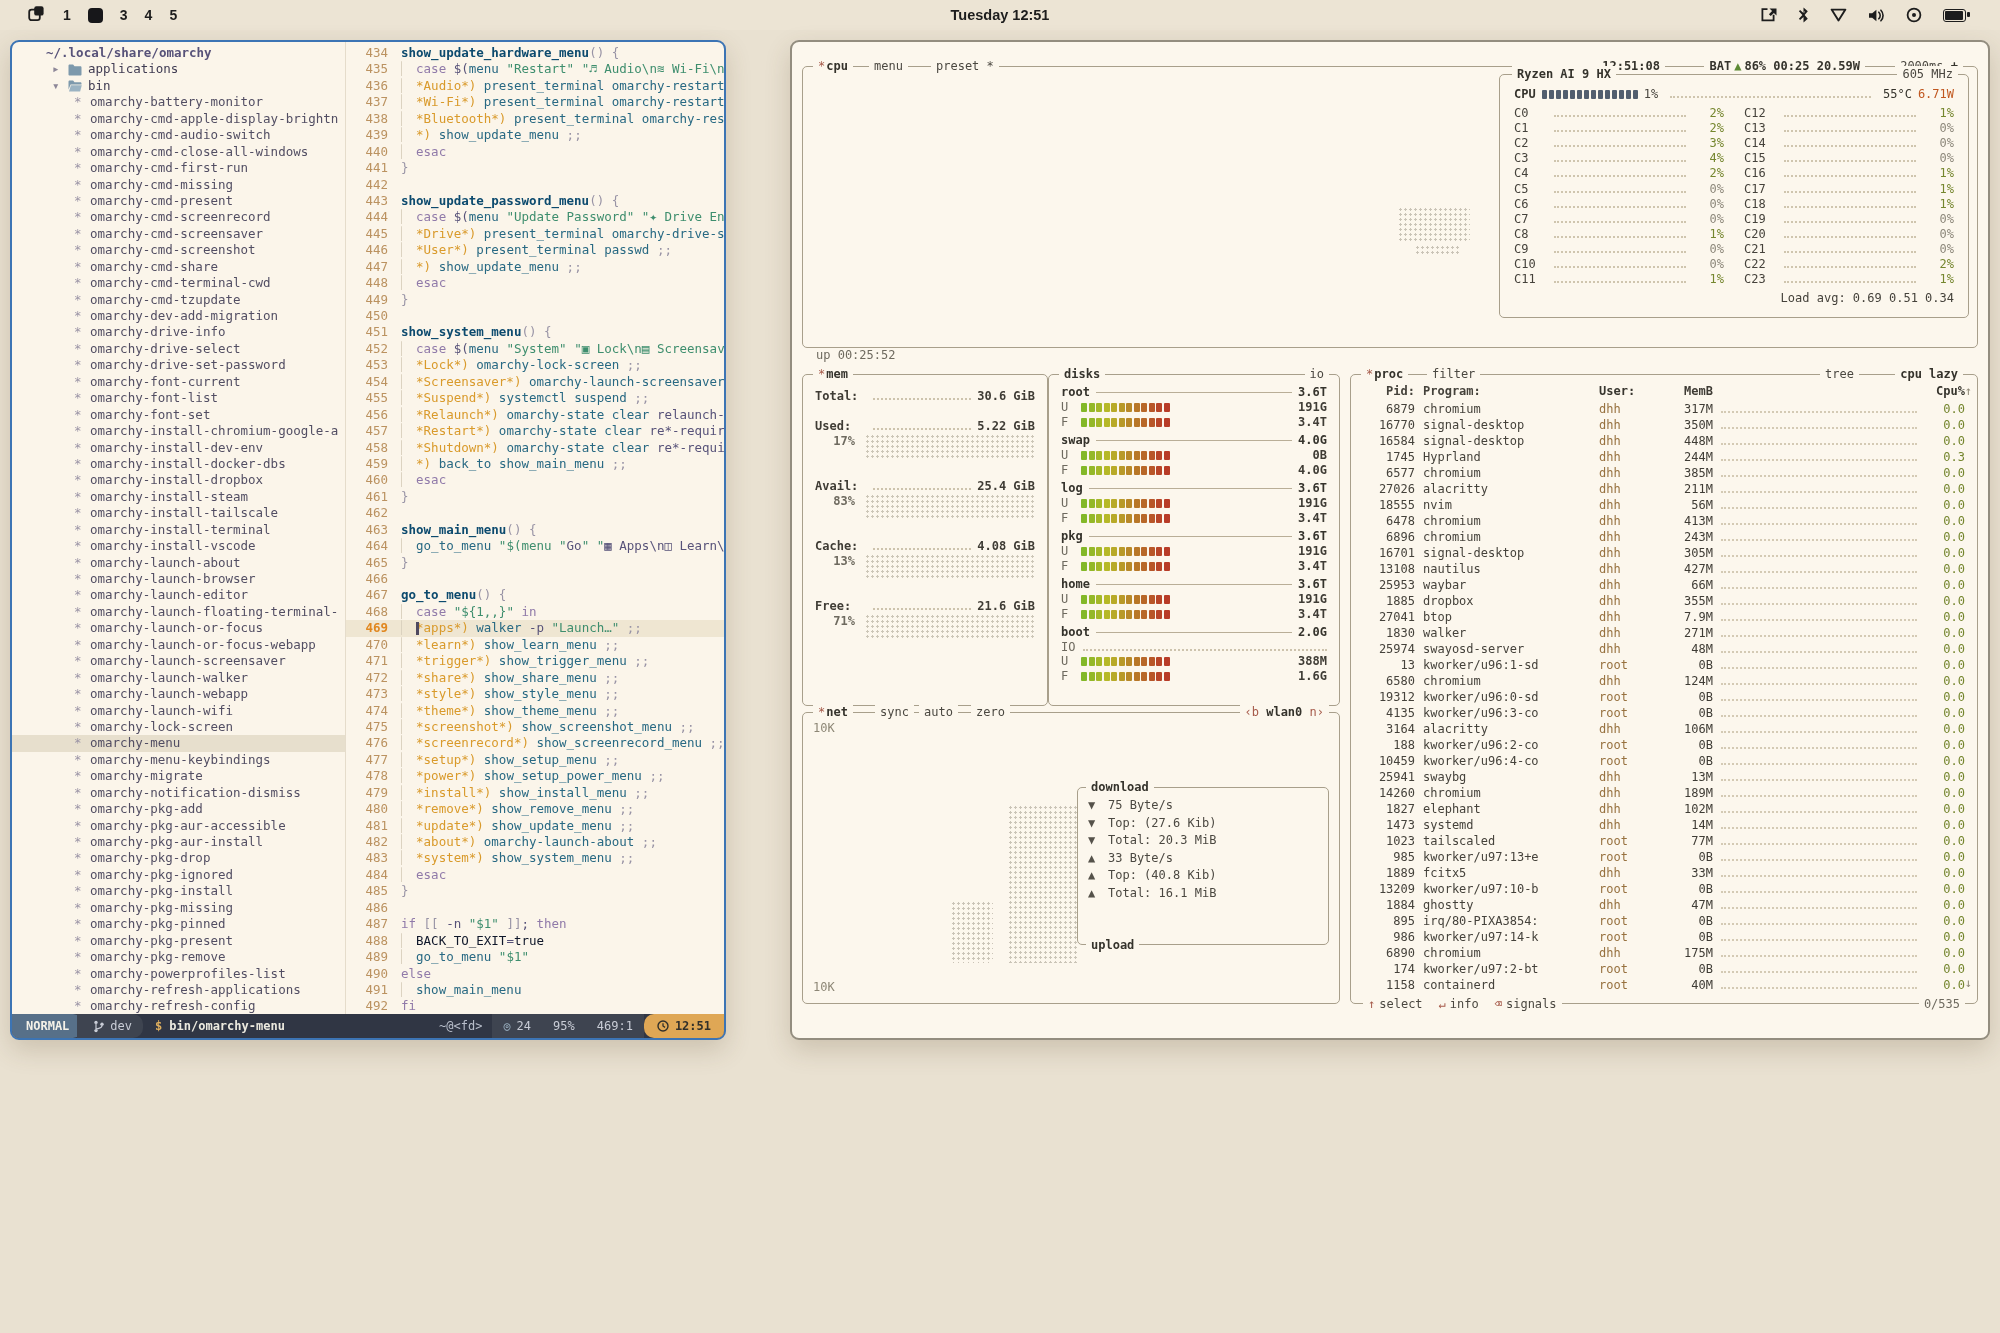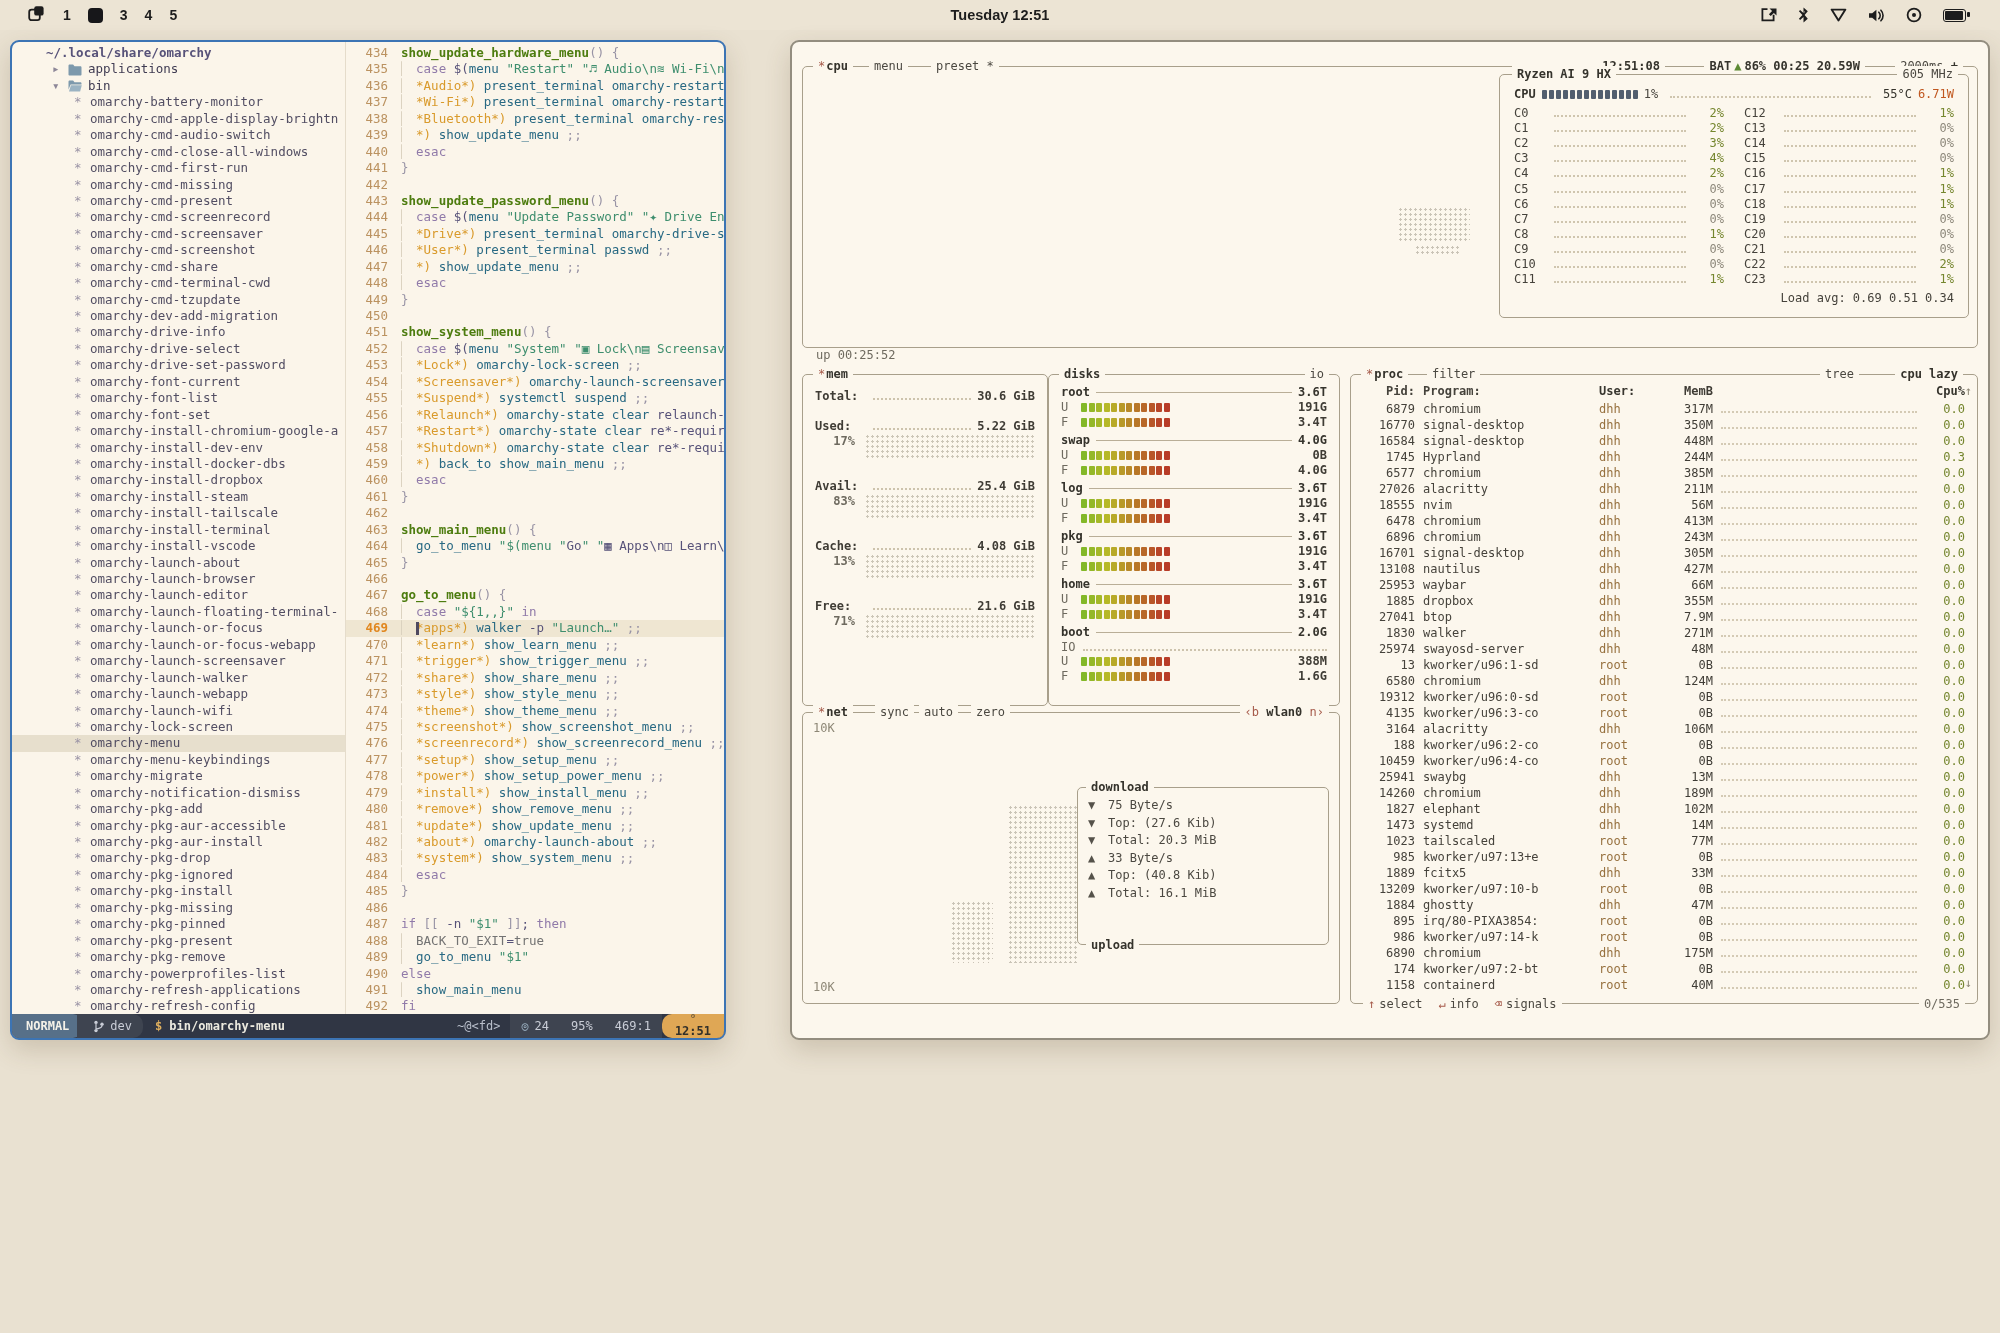--- a/index.html
+++ b/index.html
@@ -39,41 +39,41 @@
   .fname{color:#524e63;overflow:hidden;}
   .selected{background:#e7dfcd;}
   .editor{flex:1;padding-top:3px;position:relative;overflow:hidden;}
   .cline{display:flex;height:16.45px;line-height:16.45px;position:relative;white-space:pre;}
   .ln{width:42px;text-align:right;padding-right:13px;color:#bb9260;flex:none;}
   .ct{flex:1;overflow:hidden;color:#575279;}
   .cur{background:#efe6d2;}
   .cur .ln{color:#e1871f;font-weight:bold;}
   .cursor{position:absolute;left:70px;top:1.5px;width:3px;height:13px;background:#4e4960;}
   .c-str{color:#3e8e6e;}
-  .c-fn{color:#4d7c0f;font-weight:bold;}
+  .c-fn{color:#0c4a6e;font-weight:bold;}
   .c-pat{color:#d99a2b;}
   .c-kw{color:#907aa9;}
   .c-cmd{color:#286983;}
-  .c-var{color:#737373;}
+  .c-var{color:#0f172a;}
   .c-pun{color:#9893a5;}
   .c-g{color:#d9d0bd;}
 
   
   .sl{height:24px;flex:none;display:flex;align-items:stretch;background:#303644;font-size:12px;color:#c9cdd6;overflow:hidden;}
   .sl>*{display:flex;align-items:center;}
   .sl-mode{background:#577089;color:#f4f1e8;font-weight:bold;padding:0 14px;border-radius:0 10px 10px 0;}
   .sl-seg{background:#3e4450;padding:0 11px;gap:6px;}
   .sl-branch{margin-left:-6px;padding-left:16px;border-radius:0 10px 10px 0;}
   .sl-file{padding:0 12px;gap:7px;}
   .sl-file em{color:#e0b05e;font-weight:bold;}
   .sl-file b{color:#eceadf;}
   .sl-sp{flex:1;}
   .sl-host{padding:0 10px;color:#b9bfcb;}
   .sl-count .cico{color:#9fb6c6;}
-  .sl-time{background:#dfa755;color:#32302a;font-weight:bold;padding:0 13px;gap:6px;border-radius:10px 0 0 10px;flex-direction:column;}
+  .sl-time{background:#dfa755;color:#32302a;font-weight:bold;padding:0 13px;gap:6px;border-radius:10px 0 0 10px;}
 
   
   .bt{position:relative;margin:10px;width:1176px;height:976px;font-size:12px;line-height:15px;color:#4b4841;}
   .bbox{position:absolute;border:1.5px solid #a89f8b;border-radius:5px;box-sizing:border-box;background:#fcf7ed;}
   .blab{position:absolute;top:-9px;background:#fcf7ed;padding:0 5px;line-height:16px;white-space:nowrap;}
   .blab b{color:#35332c;}
   .blab-b{top:auto;bottom:-9px;}
   .tg{color:#a65a4a;margin-right:1px;}
   .b-cpu{left:0;top:14px;width:1176px;height:282px;}
   .uptime{position:absolute;left:14px;top:296px;color:#6e6a5f;}

